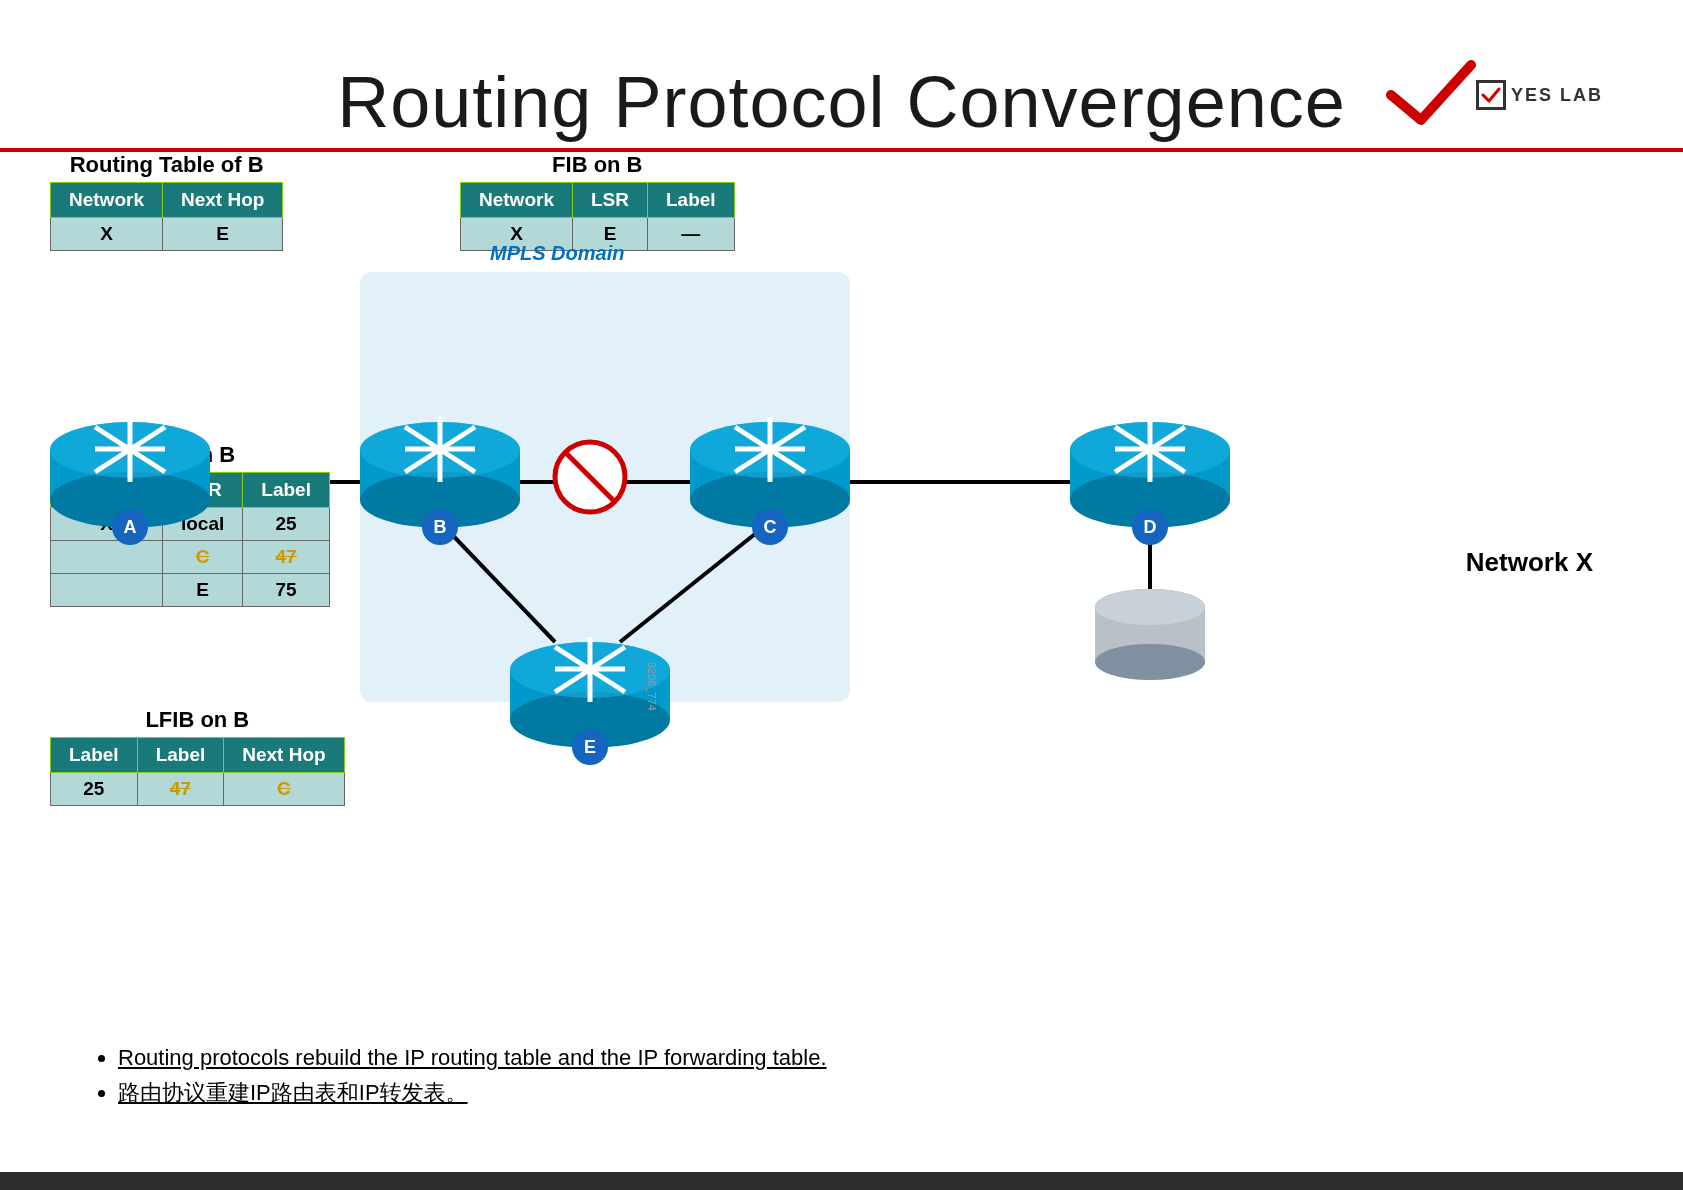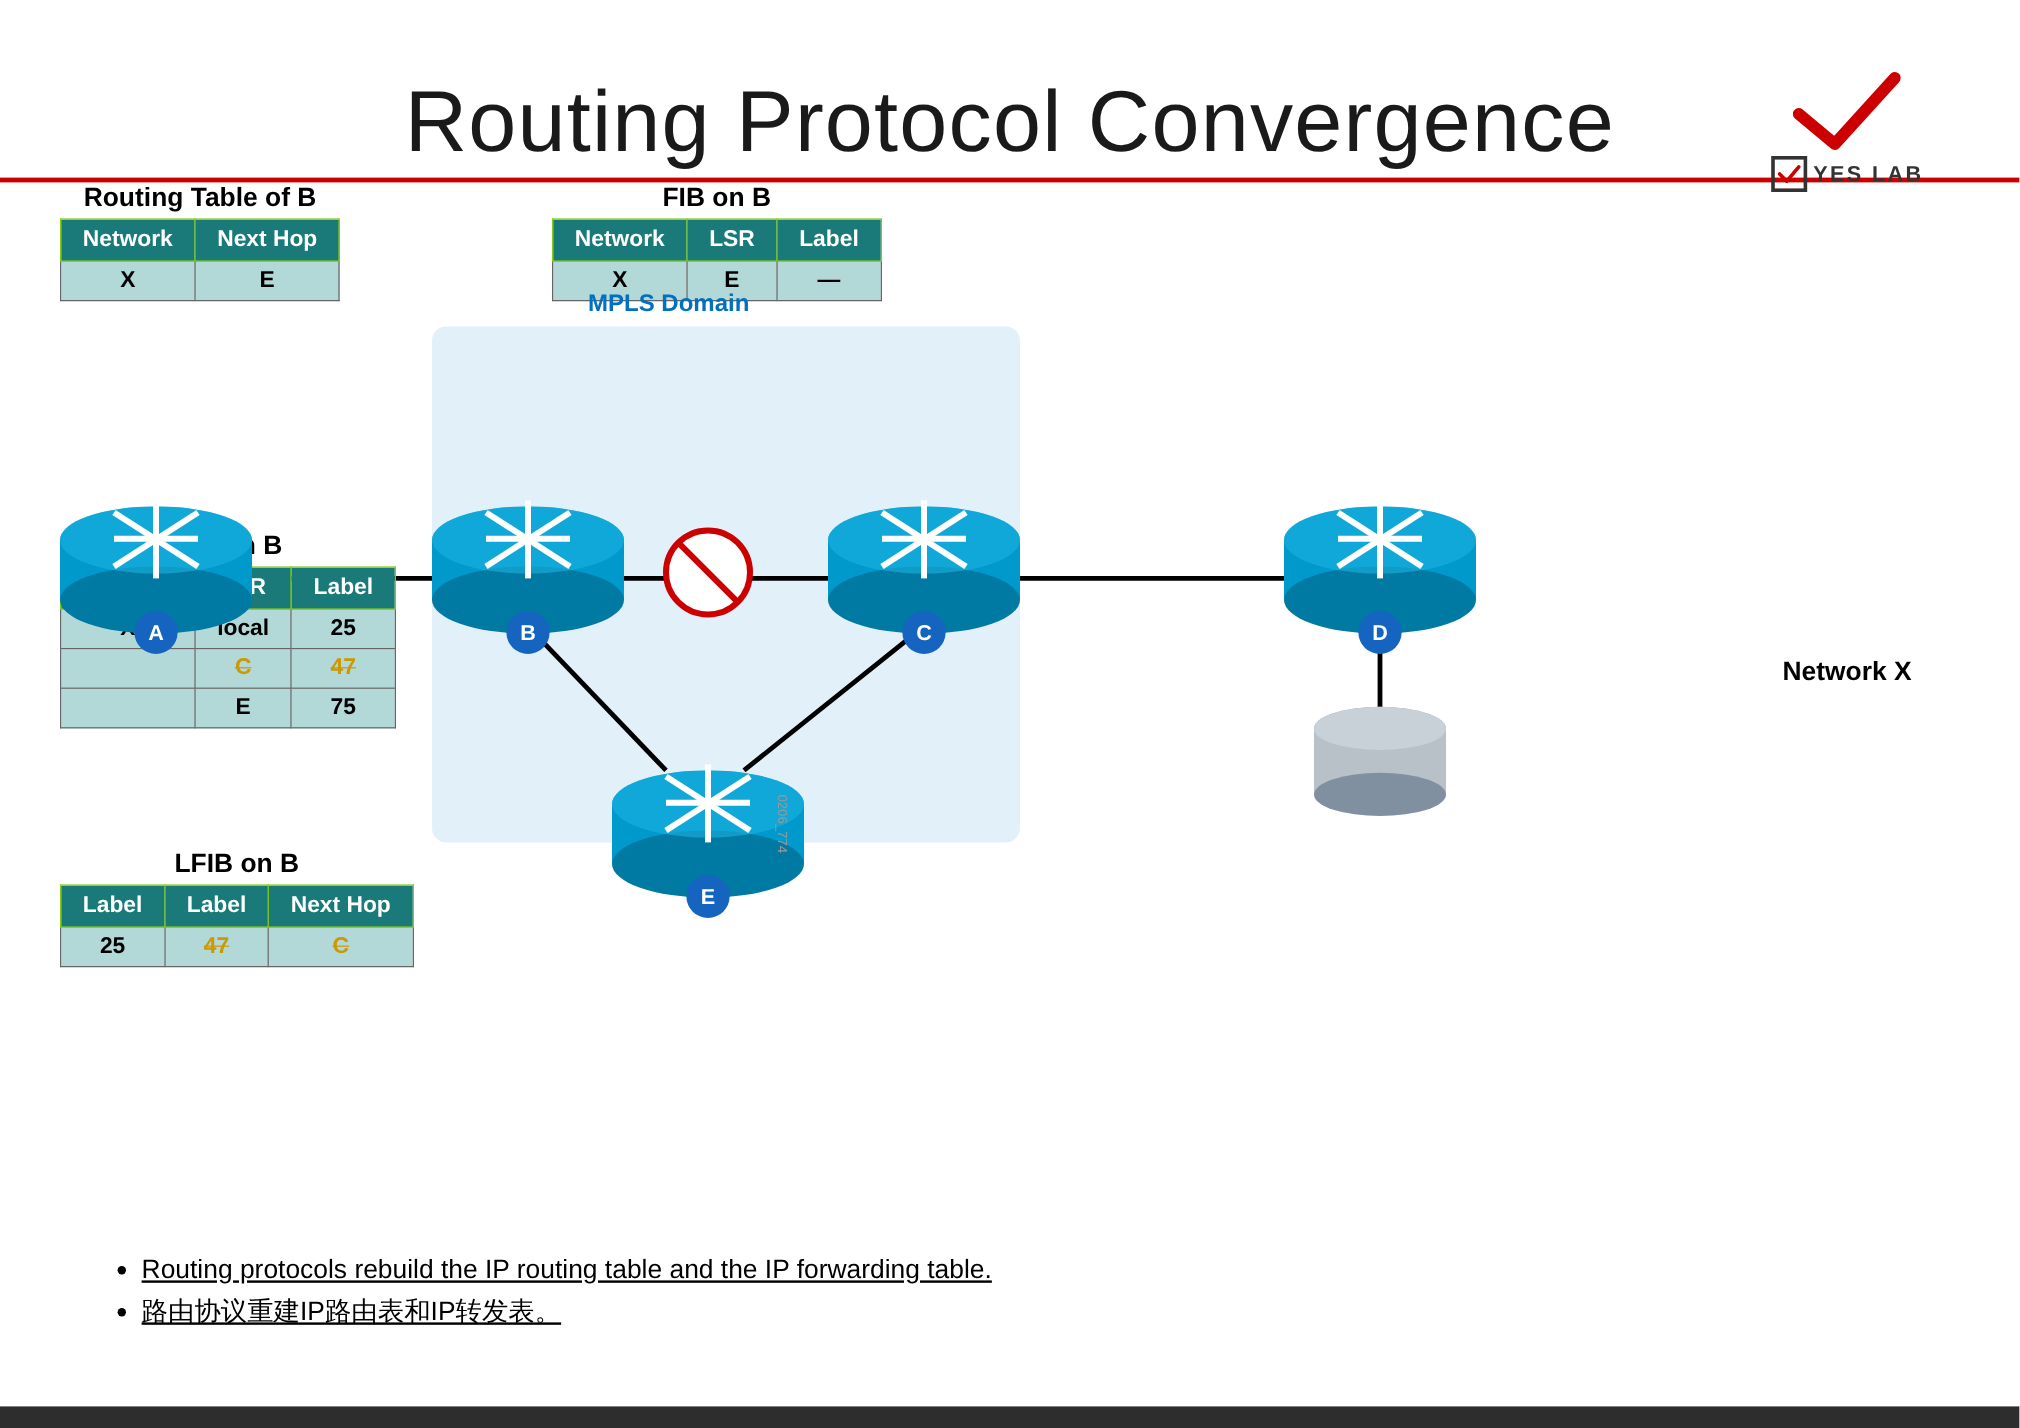--- a/index.html
+++ b/index.html
@@ -22,21 +22,21 @@
       letter-spacing: 1px;
       margin-top: 31px;
     }
 
     
     .yes-lab {
       position: absolute;
       top: 60px;
       right: 80px;
       display: flex;
-      flex-direction: column;
+      flex-direction: row;
       align-items: center;
     }
     .yes-lab-check {
       width: 90px;
       height: 70px;
     }
     .yes-lab-text {
       font-size: 18px;
       font-weight: bold;
       color: #333;
@@ -135,38 +135,39 @@
     }
 
     
     .mpls-domain {
       position: absolute;
       top: 90px;
       left: 490px;
       font-size: 20px;
       font-weight: bold;
       color: #0070c0;
+      font-style: italic;
     }
 
     
     .connections-svg {
       position: absolute;
       top: 0;
       left: 0;
       width: 100%;
       height: 100%;
       pointer-events: none;
     }
 
     
     .network-x-label {
       position: absolute;
       top: 395px;
       right: 90px;
-      font-size: 22px;
+      font-size: 26px;
       font-weight: bold;
       color: #000;
     }
 
     
     .bullet-section {
       position: absolute;
       bottom: 80px;
       left: 88px;
       font-size: 22px;

